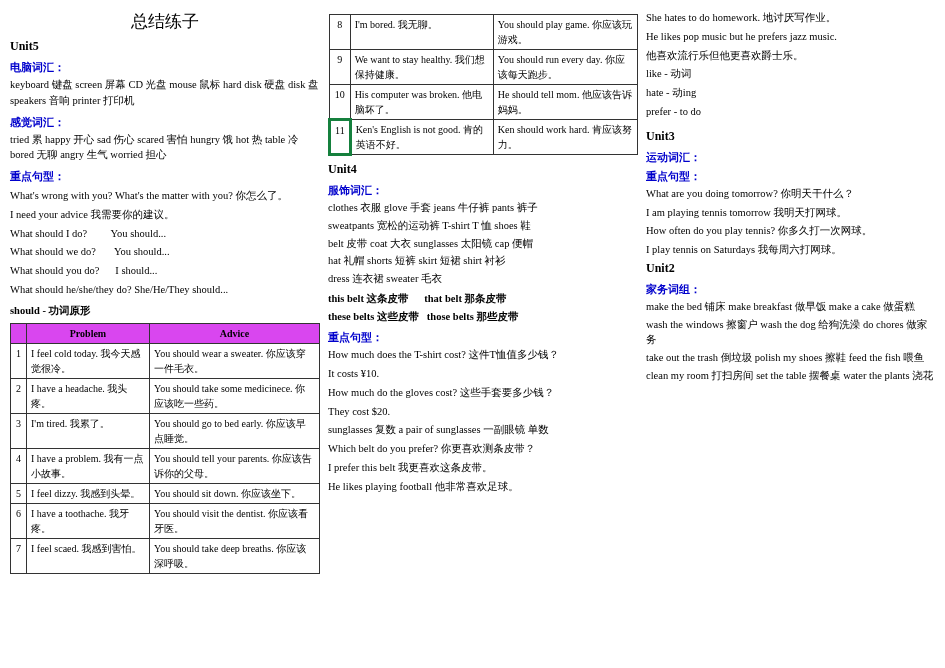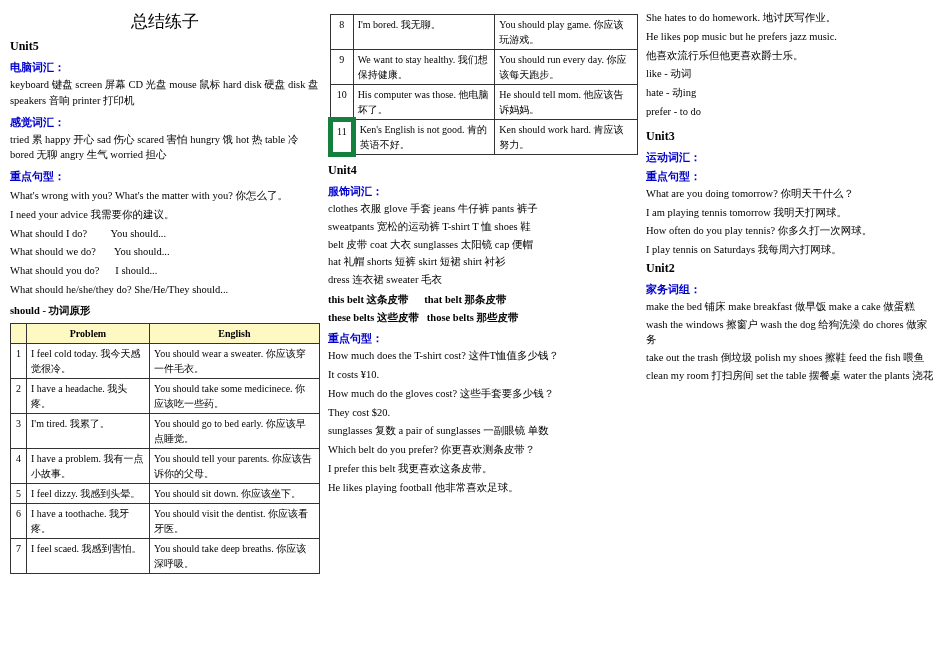--- a/index.html
+++ b/index.html
@@ -53,21 +53,21 @@
       margin: 4px 0;
       font-size: 10px;
     }
     table.advice-table th, table.advice-table td {
       border: 1px solid #333;
       padding: 2px 4px;
       vertical-align: top;
       line-height: 1.5;
     }
     table.advice-table th {
-      background: #fef9c3;
+      background: #d946ef;
       font-weight: bold;
       text-align: center;
     }
     table.advice-table td:first-child {
       width: 16px;
       text-align: center;
     }
     .blue-text {
       color: #0000cc;
     }
@@ -124,21 +124,21 @@
       <div class="key-line">What should he/she/they do?  She/He/They should...</div>
     </div>
 
     <div class="vocab-line bold">should - 功词原形</div>
 
     <table class="advice-table">
       <thead>
         <tr>
           <th></th>
           <th>Problem</th>
-          <th>English</th>
+          <th>Advice</th>
         </tr>
       </thead>
       <tbody id="left-table-body">
       <tr>
     <td>1</td>
     <td>I feel cold today. 我今天感觉很冷。</td>
     <td>You should wear a sweater. 你应该穿一件毛衣。</td>
   </tr>
           <tr>
     <td>2</td>
@@ -182,25 +182,25 @@
     <td style="border:1px solid #333;padding:2px 4px;font-size:10px;line-height:1.5;">I'm bored. 我无聊。</td>
     <td style="border:1px solid #333;padding:2px 4px;font-size:10px;line-height:1.5;">You should play game. 你应该玩游戏。</td>
   </tr>
           <tr>
     <td style="border:1px solid #333;padding:2px 4px;width:16px;text-align:center;">9</td>
     <td style="border:1px solid #333;padding:2px 4px;font-size:10px;line-height:1.5;">We want to stay healthy. 我们想保持健康。</td>
     <td style="border:1px solid #333;padding:2px 4px;font-size:10px;line-height:1.5;">You should run every day. 你应该每天跑步。</td>
   </tr>
           <tr>
     <td style="border:1px solid #333;padding:2px 4px;width:16px;text-align:center;">10</td>
-    <td style="border:1px solid #333;padding:2px 4px;font-size:10px;line-height:1.5;">His computer was those. 他电脑坏了。</td>
+    <td style="border:1px solid #333;padding:2px 4px;font-size:10px;line-height:1.5;">His computer was broken. 他电脑坏了。</td>
     <td style="border:1px solid #333;padding:2px 4px;font-size:10px;line-height:1.5;">He should tell mom. 他应该告诉妈妈。</td>
   </tr>
           <tr>
-    <td style="border:5px solid #15803d;padding:2px 4px;width:16px;text-align:left;">11</td>
+    <td style="border:3px solid #15803d;padding:2px 4px;width:16px;text-align:left;">11</td>
     <td style="border:1px solid #333;padding:2px 4px;font-size:10px;line-height:1.5;">Ken's English is not good. 肯的英语不好。</td>
     <td style="border:1px solid #333;padding:2px 4px;font-size:10px;line-height:1.5;">Ken should work hard. 肯应该努力。</td>
   </tr>
         </tbody>
     </table>
 
     <div style="margin-top:6px;">
       <div class="sub-title">Unit4</div>
       <div class="section-title blue-text bold">服饰词汇：</div>
       <div id="clothing-vocab-container">

